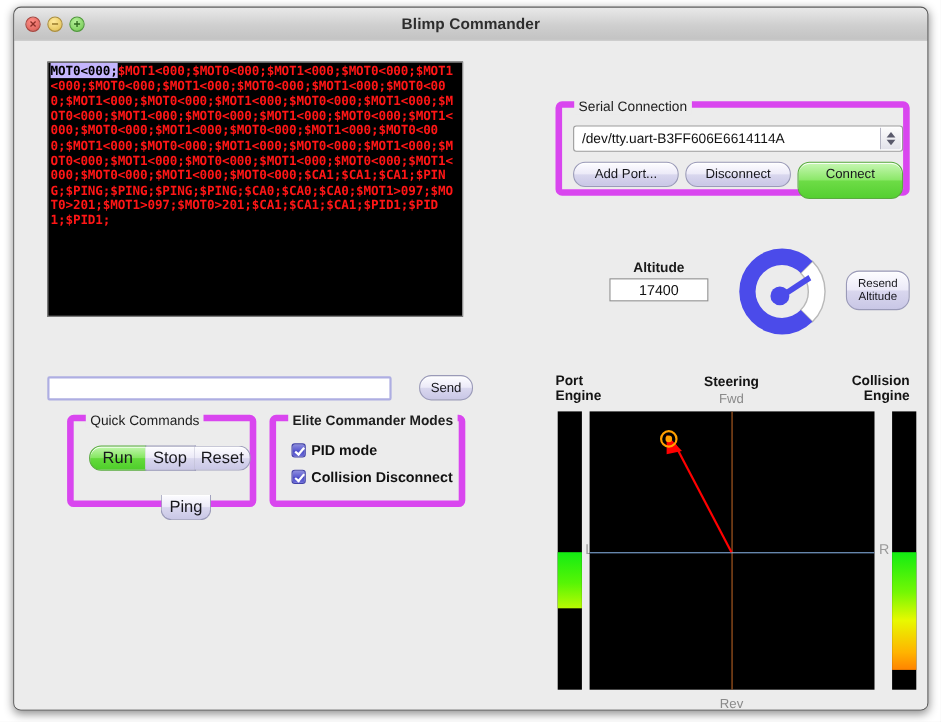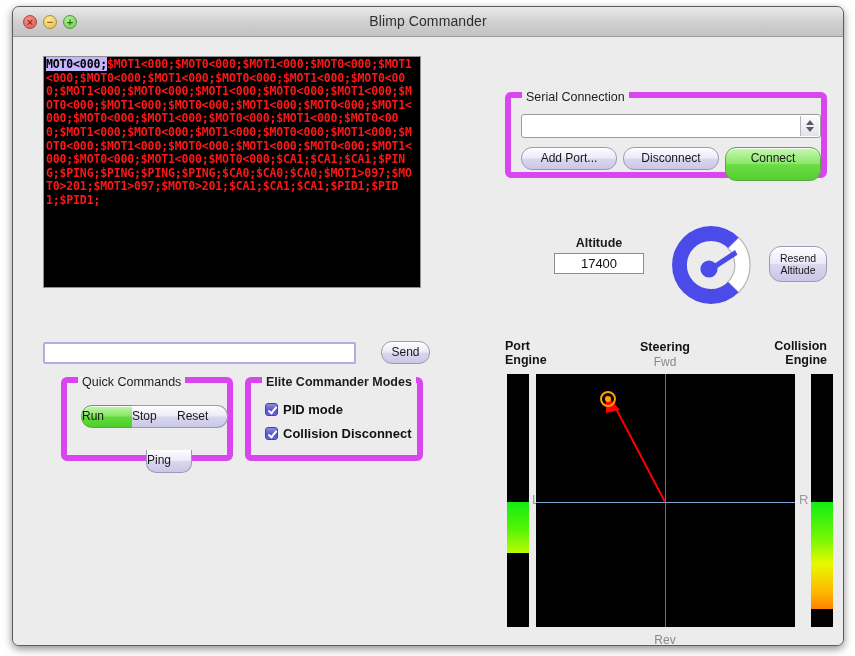--- a/index.html
+++ b/index.html
@@ -25,21 +25,21 @@
   #titlebar {
     position: relative;
     height: 30px;
     background: linear-gradient(to bottom, #e9e9e9 0%, #cfcfcf 55%, #c3c3c3 100%);
     border-bottom: 1px solid #9a9a9a;
     border-top-left-radius: 6px; border-top-right-radius: 6px;
   }
   #title {
     position: absolute; left: 0; right: 0; top: 6px;
     text-align: center;
-    font-size: 14px; font-weight: normal;
+    font-size: 14px; font-weight: bold;
     color: #2e2e2e;
     letter-spacing: .1px;
   }
   .traffic { position: absolute; top: 8px; width: 14px; height: 14px; border-radius: 50%; }
   .traffic .glyph {
     position:absolute; left:0; right:0; top:-1px; text-align:center;
     font-size:11px; line-height:15px; font-weight:bold;
   }
   #tl-close  { left: 10px; background: radial-gradient(circle at 40% 30%, #ff8d85, #e26a62 70%, #c25049);
                border:1px solid #a8463f; }
@@ -137,21 +137,21 @@
 
   #gb-quick { left: 48px; top: 340px; width: 172px; height: 84px; }
   #gb-elite { left: 232px; top: 340px; width: 178px; height: 84px; font-weight: bold; }
 
   
   #segmented { position: absolute; left: 14px; top: 22px; }
   .seg {
     position: absolute; top: 0; height: 23px; line-height: 21px;
     border: 1px solid #9a9ab8;
     background: linear-gradient(to bottom, #fdfdff 0%, #eceaf8 48%, #d9d7ee 52%, #c9c7e6 100%);
-    font-size: 12px; color: #17171c; 
+    font-size: 15px; color: #17171c; text-align: center;
     box-shadow: inset 0 1px 0 rgba(255,255,255,.85);
   }
   #seg-run   { left: 0px;  width: 52px; border-radius: 11px 0 0 11px;
                background: linear-gradient(to bottom, #c2f6ad 0%, #86e763 48%, #64da3c 52%, #4ece2a 100%);
                border-color:#58ab3e; }
   #seg-stop  { left: 51px; width: 46px; border-left: none; }
   #seg-reset { left: 96px; width: 51px; border-left: none; border-radius: 0 11px 11px 0; }
   #seg-ping  { position: absolute; left: 65px; top: 45px; width: 46px; height: 23px; line-height: 21px;
                border-radius: 0 0 10px 10px; border-top: none; }
 
@@ -316,20 +316,21 @@
         <span class="cbox"></span><span>PID mode</span>
       </div>
       <div class="checkrow" id="check-ca">
         <span class="cbox"></span><span>Collision Disconnect</span>
       </div>
     </div>
 
     <div class="groupbox" id="gb-serial">
       <div class="legend">Serial Connection</div>
       <div id="port-select">
+        <span>/dev/tty.uart-B3FF606E6614114A</span>
         <span id="port-stepper">
           <span class="ar up"></span>
           <span class="ar dn"></span>
         </span>
       </div>
       <div class="aqua-btn" id="btn-addport">Add Port...</div>
       <div class="aqua-btn" id="btn-disconnect">Disconnect</div>
       <div class="aqua-btn green" id="btn-connect">Connect</div>
     </div>
 

